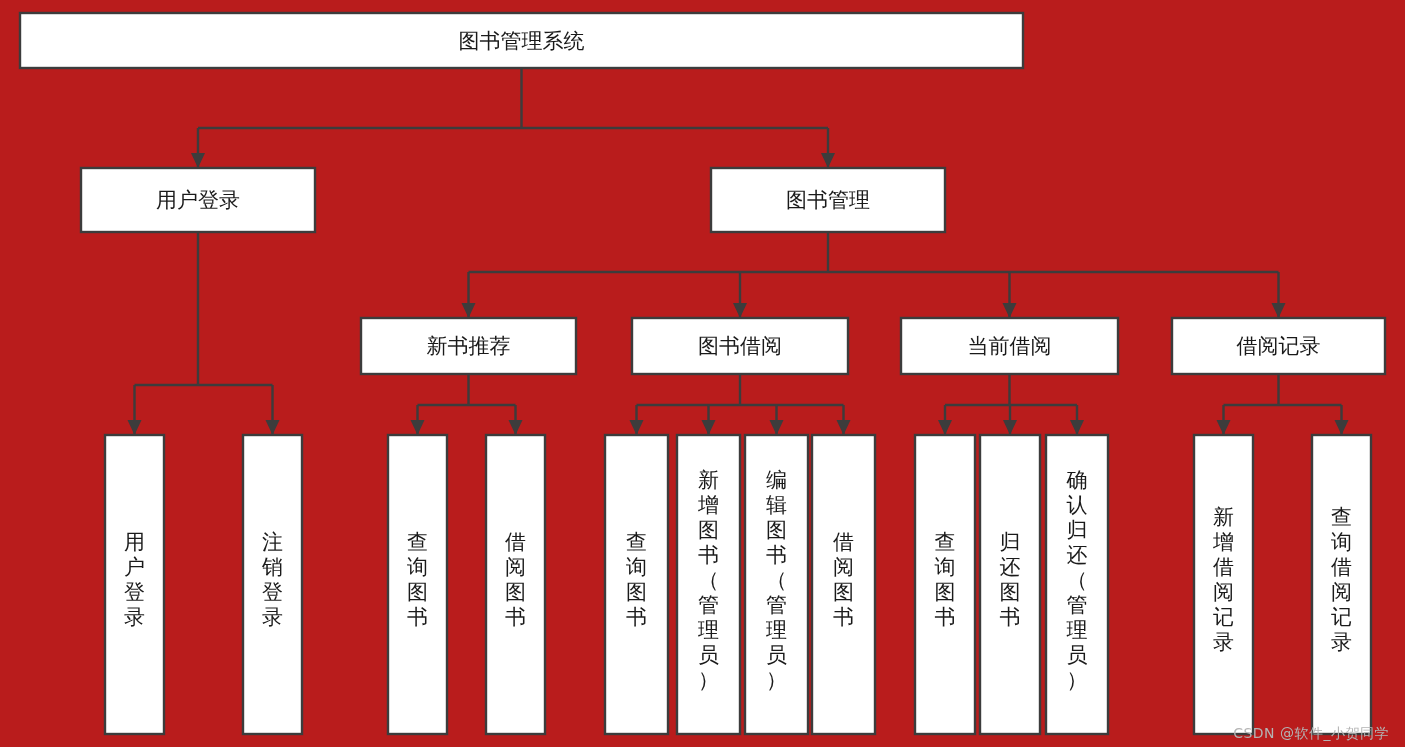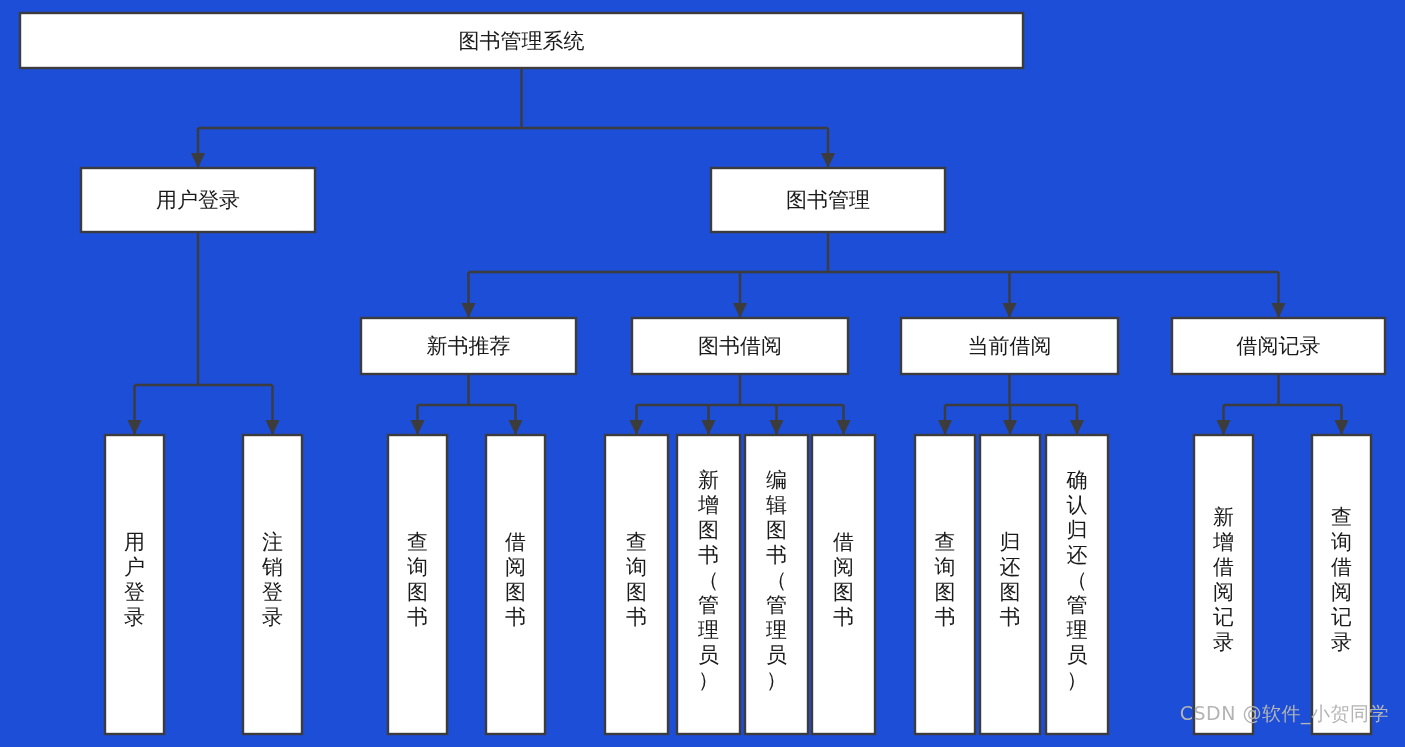--- a/index.html
+++ b/index.html
@@ -11,21 +11,21 @@
   body {
     width: 1405px;
     height: 747px;
     overflow: hidden;
     font-family: "DejaVu Sans", "Liberation Sans", sans-serif;
   }
   #diagram-root {
     position: relative;
     width: 1405px;
     height: 747px;
-    background: #1d4ed8;
+    background: #b91c1c;
   }
   svg#flow-svg {
     position: absolute;
     top: 0;
     left: 0;
     width: 1405px;
     height: 747px;
     display: block;
   }
   .node-box {
@@ -52,23 +52,23 @@
   }
   .node-label-vertical {
     fill: #1a1a1a;
     font-family: "DejaVu Sans", "Liberation Sans", sans-serif;
     font-size: 21px;
     text-anchor: middle;
   }
   .watermark-text {
     position: absolute;
     right: 16px;
-    bottom: 20px;
-    font-family: "DejaVu Sans", "Liberation Sans", sans-serif;
-    font-size: 19px;
+    bottom: 4px;
+    font-family: "DejaVu Sans", "Liberation Sans", sans-serif;
+    font-size: 14px;
     color: #b4b4b4;
     white-space: nowrap;
     letter-spacing: 0.5px;
   }
 </style>
 </head>
 <body>
 
 <div id="diagram-root">
 

